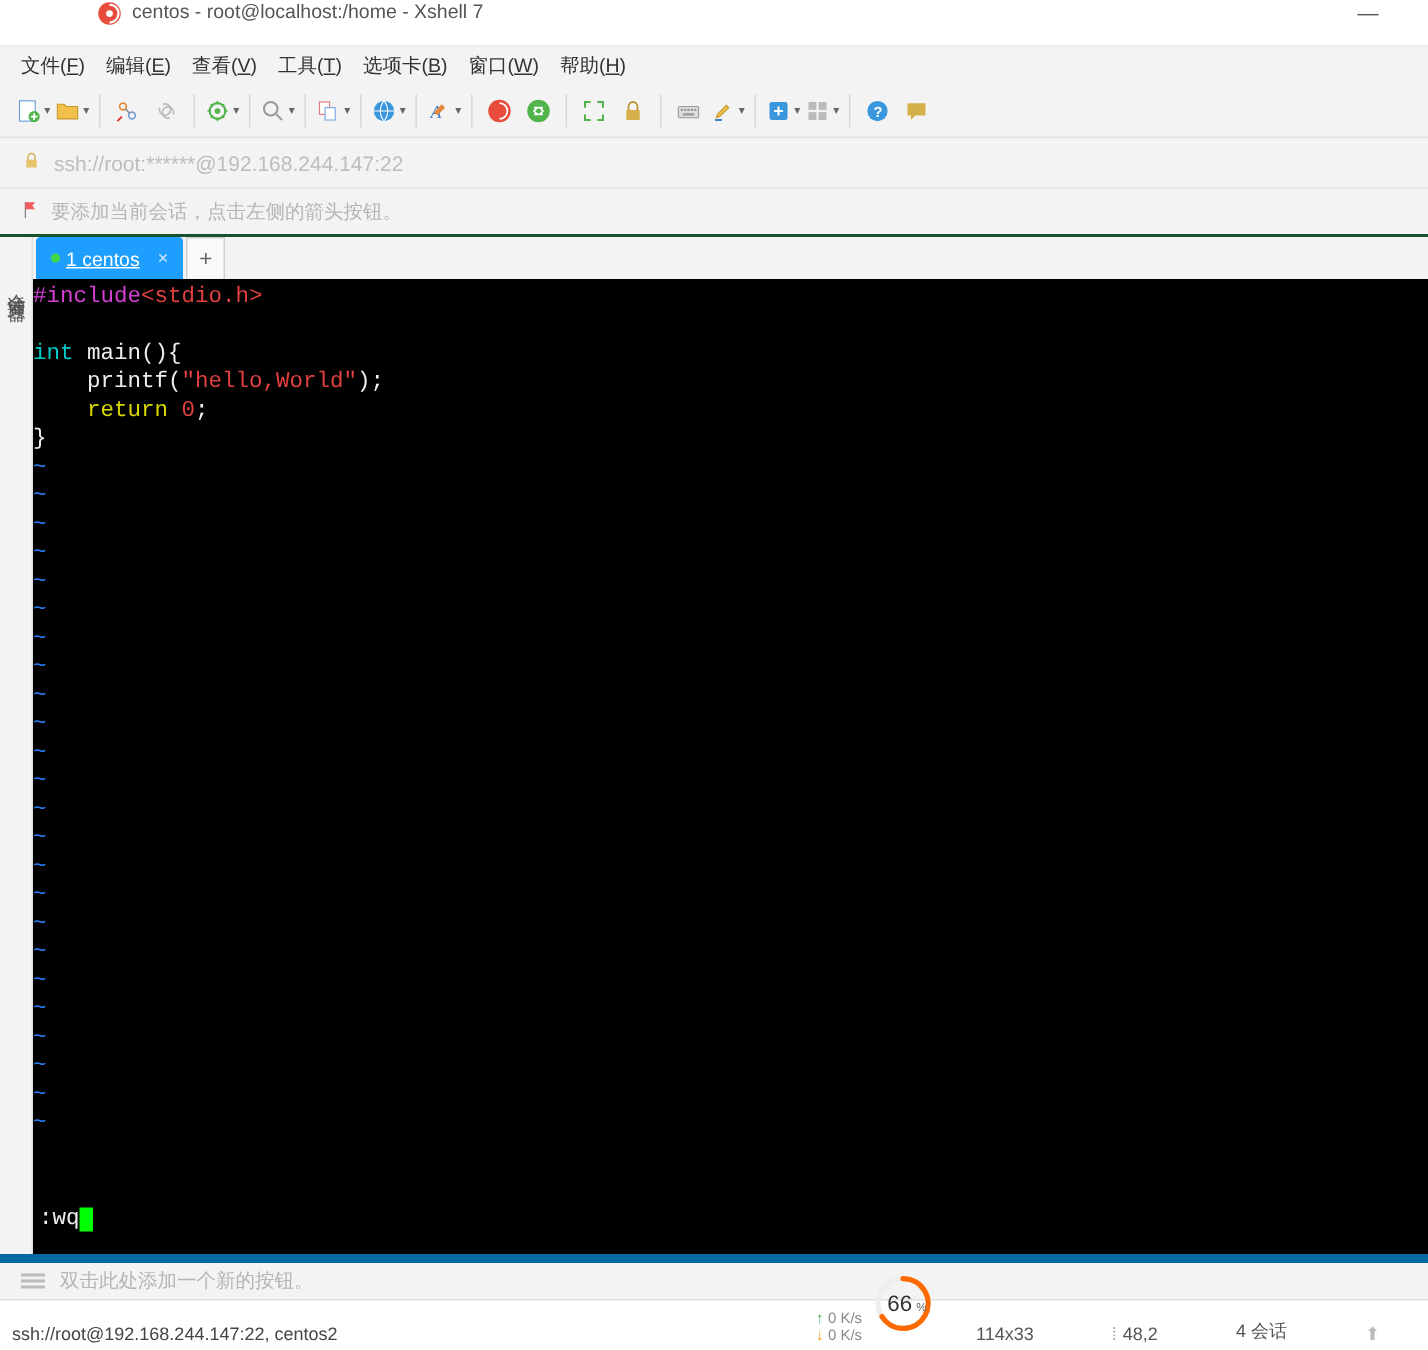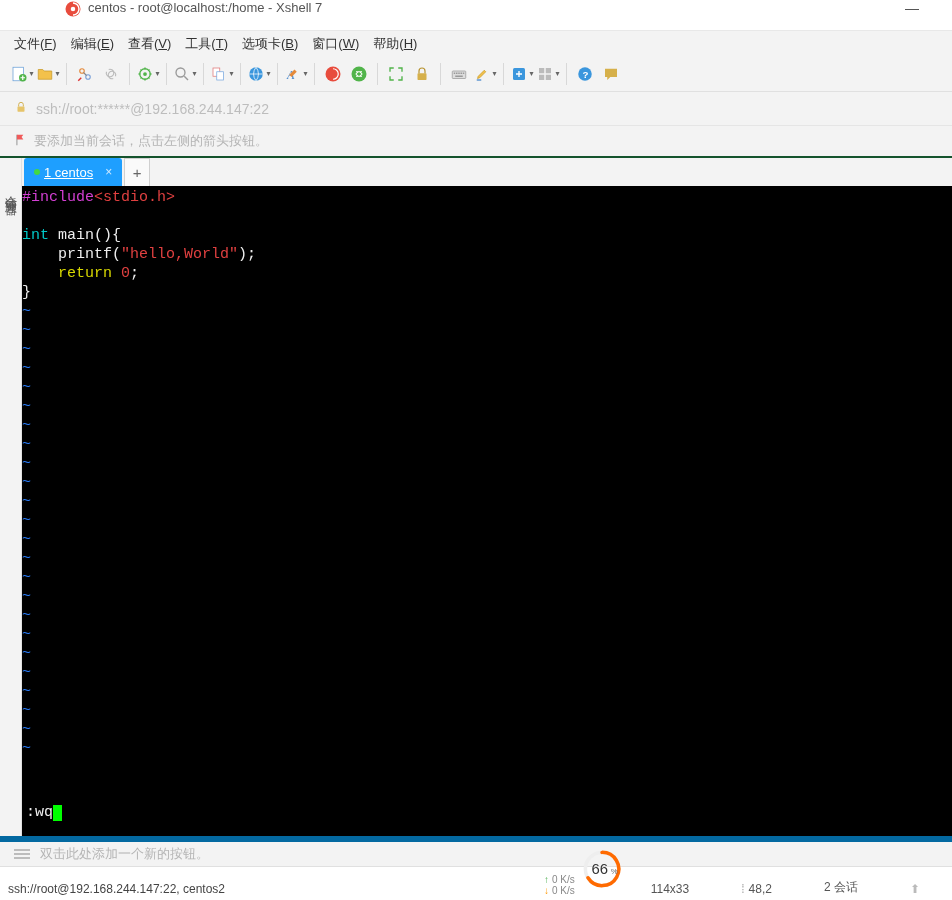--- a/index.html
+++ b/index.html
@@ -310,15 +310,15 @@
   <span class="gauge">
     <svg viewBox="0 0 48 48">
         <circle cx="24" cy="24" r="19" fill="none" stroke="#eee" stroke-width="4"></circle>
         <path d="M24 5 A19 19 0 1 1 8 34" fill="none" stroke="#ff6a00" stroke-width="4" stroke-linecap="round"></path>
         <text x="12" y="30" font-size="17" fill="#333" font-weight="500">66</text>
         <text x="34" y="30" font-size="9" fill="#666">%</text>
       </svg>
   </span>
   <span class="metric">114x33</span>
   <span class="metric"><span style="margin-right:4px;color:#aaa">⁞</span><span>48,2</span></span>
-  <span class="metric">2 会话</span>
+  <span class="metric">4 会话</span>
   <span class="metric" style="color:#bbb">⬆</span>
 </div>
 
 </body></html>

